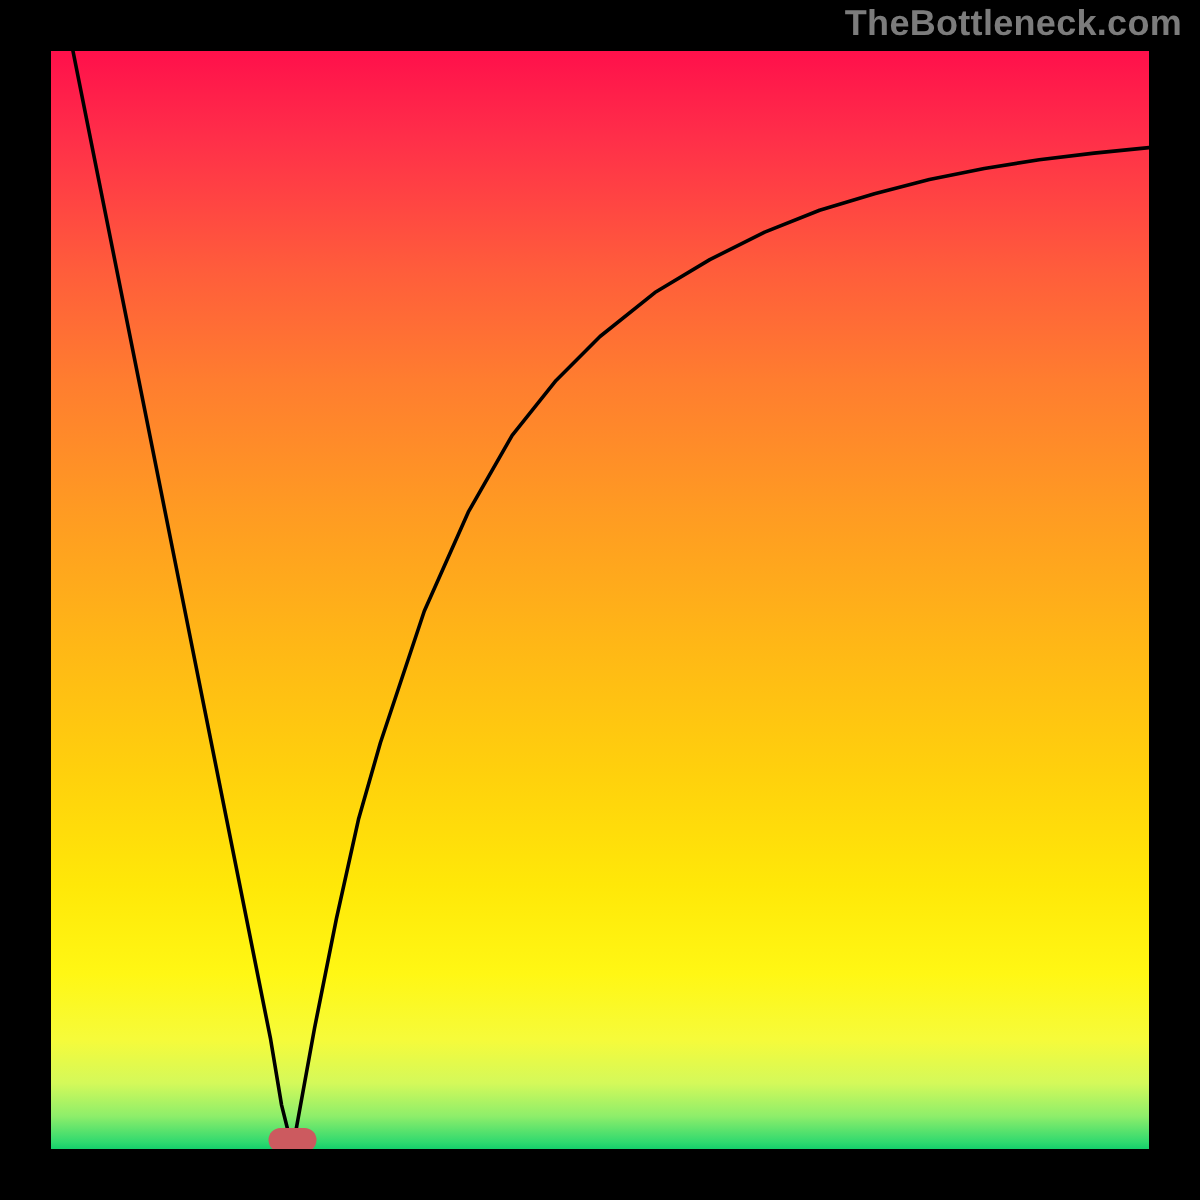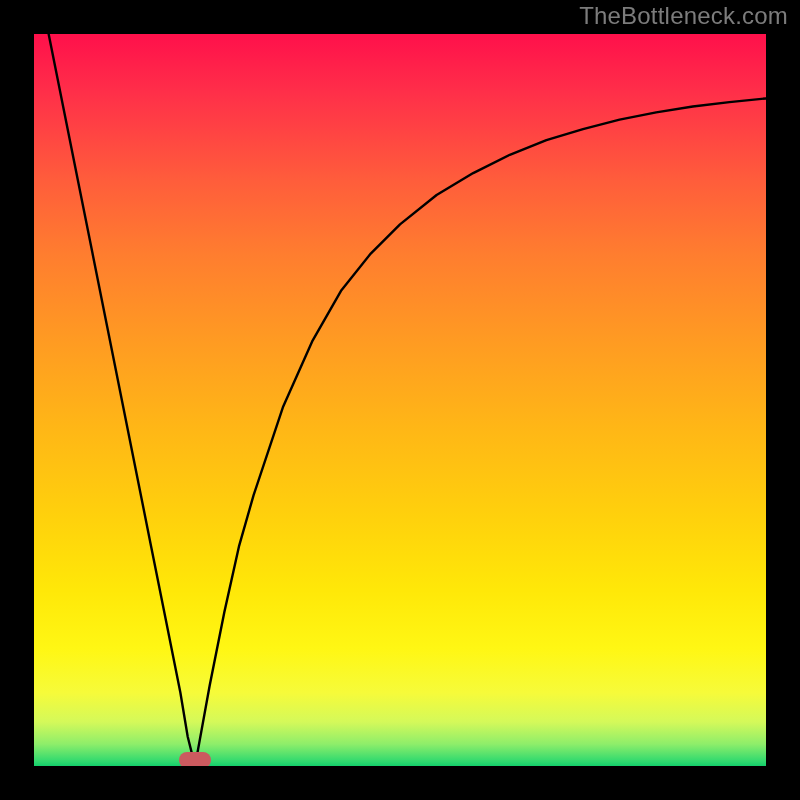--- a/index.html
+++ b/index.html
@@ -15,21 +15,21 @@
     position: relative;
     width: 800px;
     height: 800px;
   }
   .watermark {
     position: absolute;
     top: 2px;
     right: 12px;
     color: #7c7c7c;
     font-size: 24px;
-    font-weight: 400;
+    font-weight: 700;
     letter-spacing: 0.2px;
     z-index: 20;
   }
   .frame {
     position: absolute;
     left: 0;
     top: 0;
     width: 800px;
     height: 800px;
     box-sizing: border-box;

